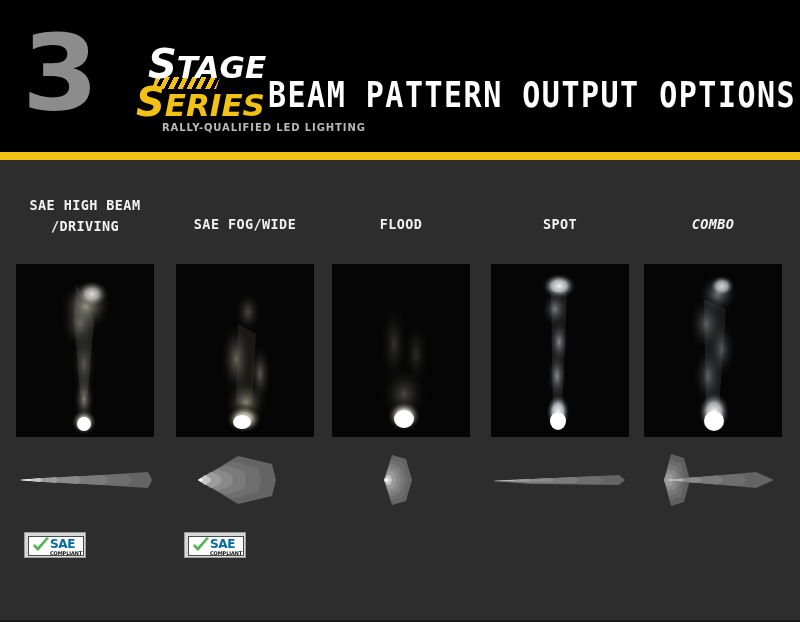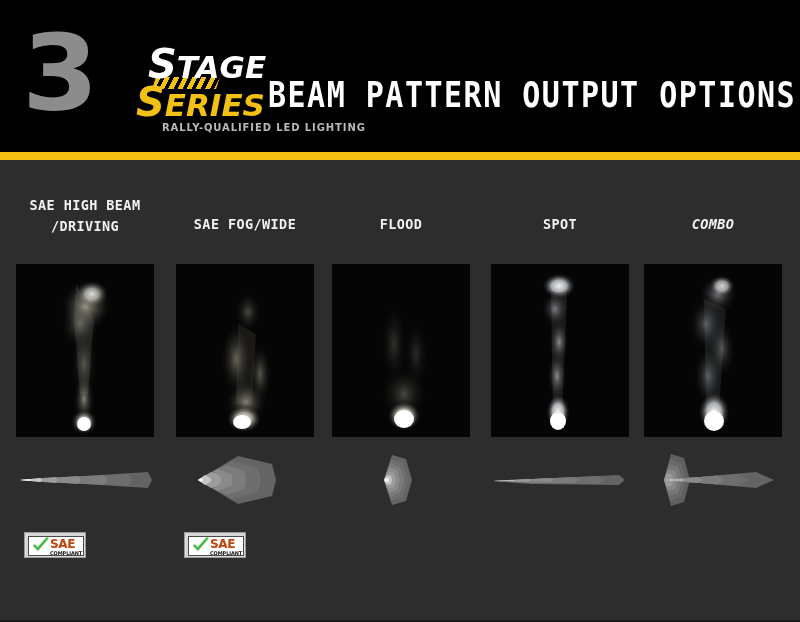--- a/index.html
+++ b/index.html
@@ -138,21 +138,21 @@
     border:1px solid #4a4a4a;
     box-sizing:border-box;
   }
   .sae-check{
     position:absolute;left:2px;top:0px;width:20px;height:19px;
   }
   .sae-text{
     position:absolute;left:21px;top:1px;width:35px;
   }
   .sae-main{
-    color:#c2410c;
+    color:#0369a1;
     font-family:"DejaVu Sans", sans-serif;
     font-size:12px;
     font-weight:bold;
     line-height:12px;
     letter-spacing:-0.4px;
   }
   .sae-sub{
     color:#111;
     font-family:"DejaVu Sans", sans-serif;
     font-size:5px;

